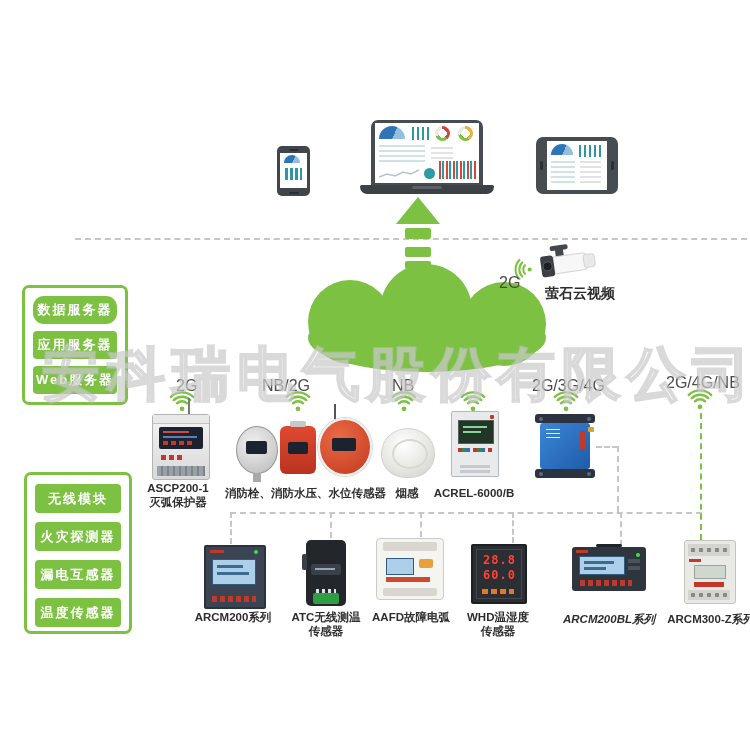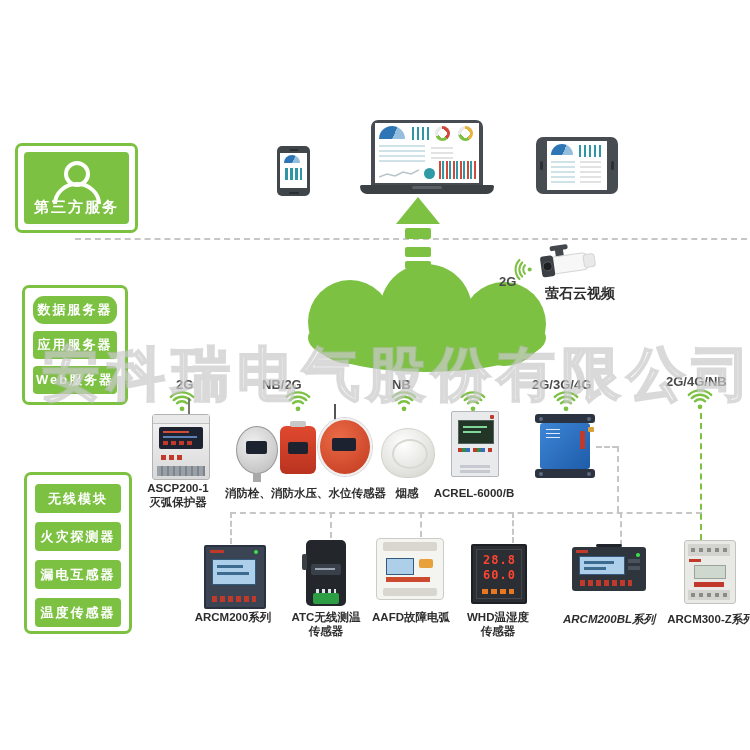--- a/index.html
+++ b/index.html
@@ -10,21 +10,21 @@
   .dashed-v{border-left:2px dashed #c6c6c6;width:0;}
   .dashed-v-green{border-left:2px dashed #7CC142;width:0;}
   .green-panel{border:3px solid #7CC142;background:#fff;border-radius:7px;}
   .green-bar{background:#7CC142;border-radius:4px;color:#fff;font-weight:bold;
              display:flex;align-items:center;justify-content:center;letter-spacing:2px;
              font-size:13px;}
   .tp-inner{position:absolute;inset:6px;background:#7CC142;border-radius:4px;
             display:flex;flex-direction:column;align-items:center;justify-content:flex-end;
             padding-bottom:7px;box-sizing:border-box;}
   .tp-label{color:#fff;font-weight:bold;font-size:15px;letter-spacing:2px;}
-  .net-label{font-size:13px;font-weight:bold;color:#4a4a4a;white-space:nowrap;}
+  .net-label{font-size:16px;font-weight:normal;color:#4a4a4a;white-space:nowrap;}
   .dev-label{font-size:11.5px;font-weight:bold;color:#2d2d2d;text-align:center;
              line-height:14px;white-space:nowrap;}
   .cloud-label{color:#fff;font-weight:bold;font-size:20px;letter-spacing:2px;
                text-align:center;white-space:nowrap;}
   .watermark{font-size:58px;font-weight:bold;letter-spacing:7px;white-space:nowrap;
              color:rgba(255,255,255,0.38);-webkit-text-stroke:2px rgba(186,186,186,0.55);
              pointer-events:none;z-index:60;}
   
   .screen-frame{background:#474c52;border-radius:7px 7px 0 0;}
   .gauge{background:
@@ -49,29 +49,20 @@
   .red-btn-row{background:repeating-linear-gradient(90deg,#c0392b 0 5px,transparent 5px 8px);}
   .term-strip{background:repeating-linear-gradient(90deg,#9aa0a8 0 4px,#7e848c 4px 6px);}
 </style>
 </head>
 <body>
 
 <div id="canvas">
 
   <div class="abs dashed-h" style="left:75px;top:238px;width:672px;"></div>
 
-  <div class="abs green-panel" style="left:15px;top:143px;width:117px;height:84px;">
-    <div class="tp-inner">
-      <svg class="abs" style="left:50%;top:8px;transform:translateX(-50%);" width="54" height="44" viewBox="0 0 54 44">
-        <circle cx="27" cy="14" r="11" fill="none" stroke="#fff" stroke-width="4"></circle>
-        <path d="M5 44 a22 20 0 0 1 44 0" fill="none" stroke="#fff" stroke-width="4"></path>
-      </svg>
-      <div class="tp-label">第三方服务</div>
-    </div>
-  </div>
 
   <div class="abs" style="left:277px;top:146px;width:33px;height:50px;background:#41464b;border-radius:5px;">
     <div class="abs" style="left:50%;top:3px;transform:translateX(-50%);width:9px;height:2px;background:#2b2f33;border-radius:1px;"></div>
     <div class="abs" style="left:3px;right:3px;top:7px;bottom:8px;background:#fff;">
       <div class="abs gauge" style="left:4px;top:2px;width:16px;height:8px;"></div>
       <div class="abs teal-bars" style="left:5px;top:15px;width:17px;height:12px;"></div>
     </div>
     <div class="abs" style="left:50%;bottom:2px;transform:translateX(-50%);width:10px;height:2px;background:#2b2f33;border-radius:1px;"></div>
   </div>
 

